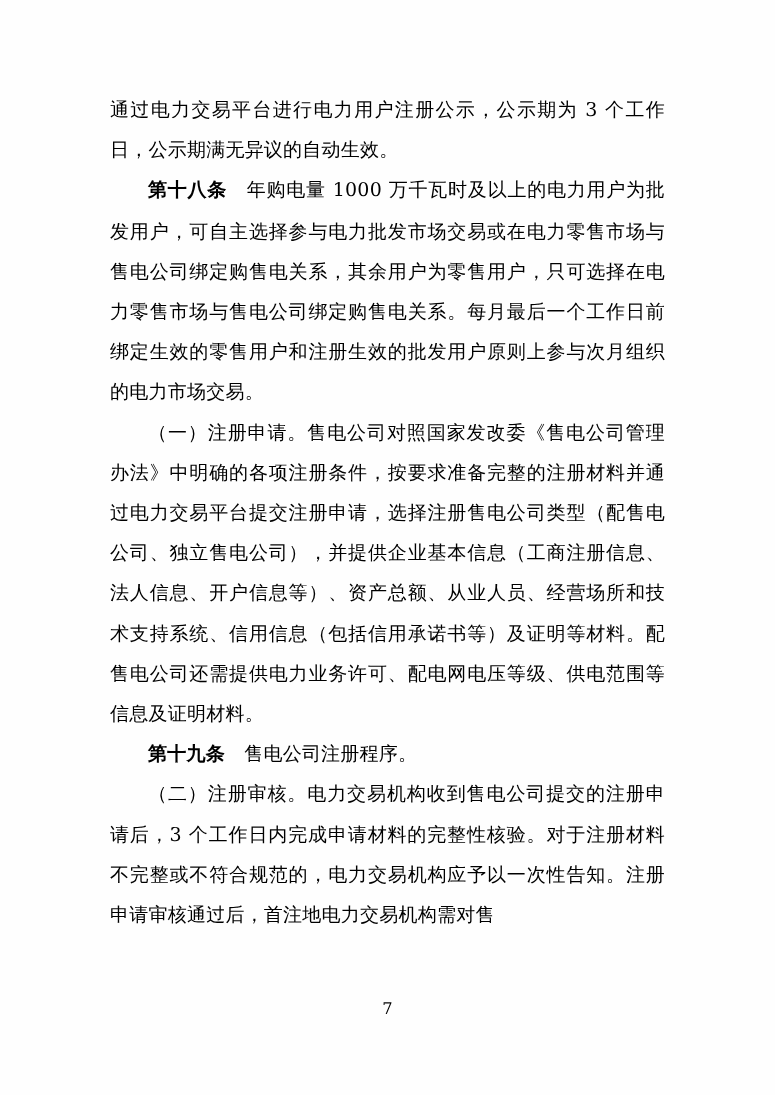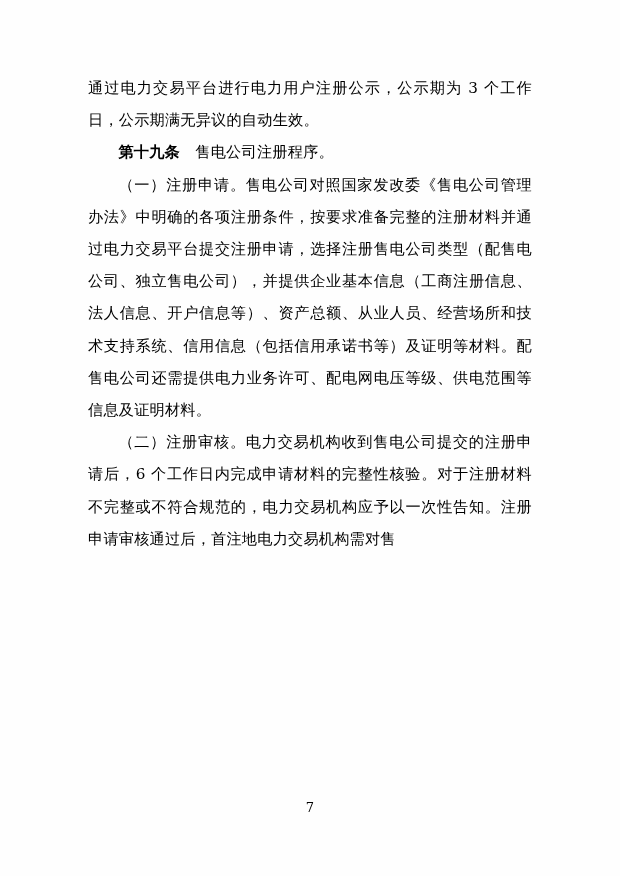--- a/index.html
+++ b/index.html
@@ -57,23 +57,24 @@
 </style>
 </head>
 <body>
 
 <div class="page">
   <div class="content">
 
     <p class="para noindent">通过电力交易平台进行电力用户注册公示，公示期为 3 个工作日，公示期满无异议的自动生效。</p>
 
 
+    <p class="para indent2"><span class="bold-head">第十八条</span><span>　年购电量 1000 万千瓦时及以上的电力用户为批发用户，可自主选择参与电力批发市场交易或在电力零售市场与售电公司绑定购售电关系，其余用户为零售用户，只可选择在电力零售市场与售电公司绑定购售电关系。每月最后一个工作日前绑定生效的零售用户和注册生效的批发用户原则上参与次月组织的电力市场交易。</span></p>
+
+    <p class="para indent2">（一）注册申请。售电公司对照国家发改委《售电公司管理办法》中明确的各项注册条件，按要求准备完整的注册材料并通过电力交易平台提交注册申请，选择注册售电公司类型（配售电公司、独立售电公司），并提供企业基本信息（工商注册信息、法人信息、开户信息等）、资产总额、从业人员、经营场所和技术支持系统、信用信息（包括信用承诺书等）及证明等材料。配售电公司还需提供电力业务许可、配电网电压等级、供电范围等信息及证明材料。</p>
 
     <p class="para indent2"><span class="bold-head">第十九条</span><span>　售电公司注册程序。</span></p>
 
-    <p class="para indent2">（一）注册申请。售电公司对照国家发改委《售电公司管理办法》中明确的各项注册条件，按要求准备完整的注册材料并通过电力交易平台提交注册申请，选择注册售电公司类型（配售电公司、独立售电公司），并提供企业基本信息（工商注册信息、法人信息、开户信息等）、资产总额、从业人员、经营场所和技术支持系统、信用信息（包括信用承诺书等）及证明等材料。配售电公司还需提供电力业务许可、配电网电压等级、供电范围等信息及证明材料。</p>
-
-    <p class="para indent2">（二）注册审核。电力交易机构收到售电公司提交的注册申请后，6 个工作日内完成申请材料的完整性核验。对于注册材料不完整或不符合规范的，电力交易机构应予以一次性告知。注册申请审核通过后，首注地电力交易机构需对售</p>
+    <p class="para indent2">（二）注册审核。电力交易机构收到售电公司提交的注册申请后，3 个工作日内完成申请材料的完整性核验。对于注册材料不完整或不符合规范的，电力交易机构应予以一次性告知。注册申请审核通过后，首注地电力交易机构需对售</p>
 
   </div>
 
   <div class="pagenum">7</div>
 </div>
 
 </body></html>

